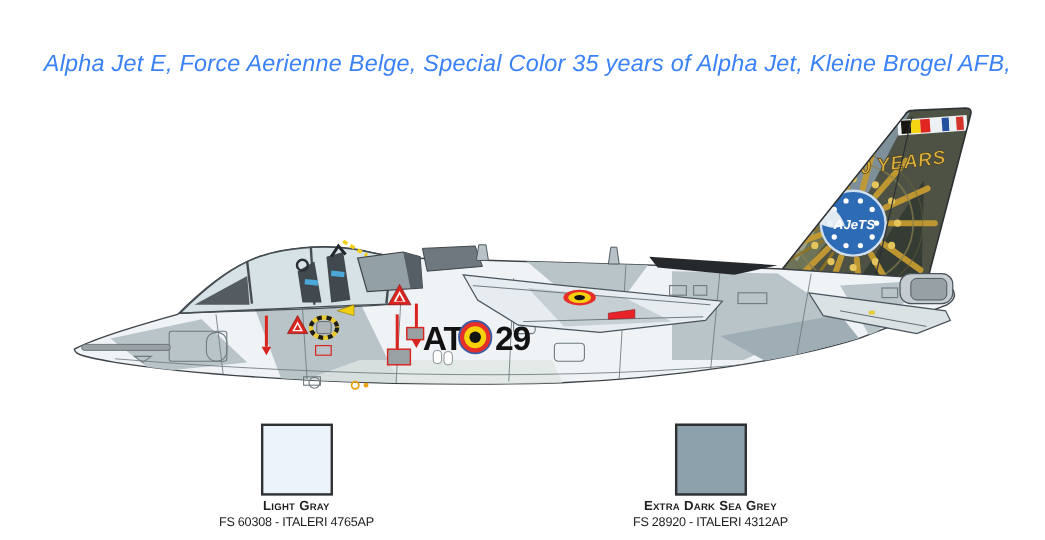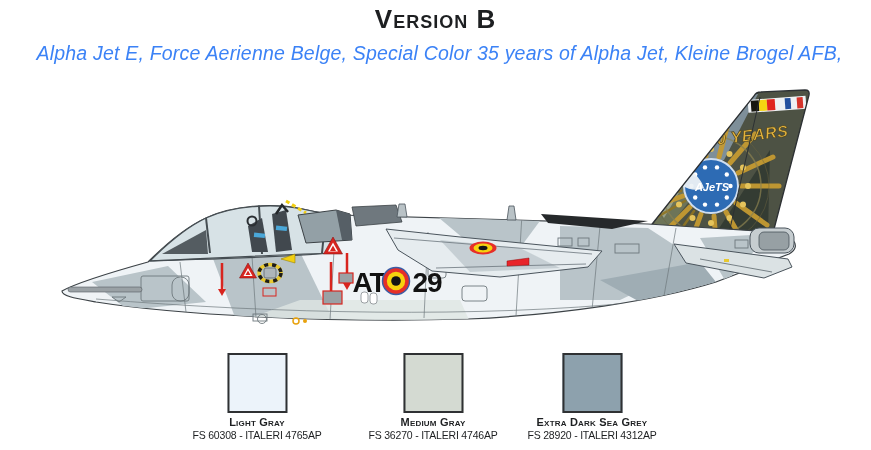--- a/index.html
+++ b/index.html
@@ -15,21 +15,20 @@
   .swatch .name{margin-top:3px;font-size:11px;font-weight:700;font-variant:small-caps;
                 color:#1d1f21;white-space:nowrap;letter-spacing:.2px;}
   .swatch .code{margin-top:1px;font-size:10.5px;color:#1d1f21;white-space:nowrap;letter-spacing:-.2px;}
   .svgtxt{font-family:"Liberation Sans",sans-serif;}
 </style>
 </head>
 <body>
 
 <div id="stage">
 
-  <div class="title">Version B</div>
   <div class="subtitle">Alpha Jet E, Force Aerienne Belge, Special Color 35 years of Alpha Jet, Kleine Brogel AFB,</div>
 
   <svg width="871" height="450" viewBox="0 0 871 450">
     <defs>
       <clipPath id="finClip">
         <path d="M645,233 L754,96 Q756,92 761,92 L805,90 Q810,90 809,95 L773,233 Z"></path>
       </clipPath>
       <clipPath id="fuseClip">
         <path d="M62,291 C78,282 112,272 148,262 C162,248 184,228 206,218 C232,205.5 272,202.5 303,209 C318,212.5 330,214.5 340,215 L648,224 L773,232 L793,240 C797,245 796,250 789,254 L716,282 C655,301 560,315 468,319 C330,323 178,315 96,302 C74,298 62,296 62,291 Z"></path>
       </clipPath>
@@ -256,29 +255,24 @@
       <text class="svgtxt" x="369" y="292" text-anchor="middle" font-size="28" font-weight="700" letter-spacing="-1" fill="#121212">AT</text>
       <g>
         <circle cx="396" cy="281" r="13.5" fill="#e62f28" stroke="#3c5ca5" stroke-width="1.5"></circle>
         <circle cx="396" cy="281" r="9.2" fill="#f6d20e"></circle>
         <circle cx="396" cy="281" r="4.8" fill="#141414"></circle>
       </g>
       <text class="svgtxt" x="427" y="292" text-anchor="middle" font-size="28" font-weight="700" letter-spacing="-1" fill="#121212">29</text>
     </g>
   </svg>
 
-  <div class="swatch" style="left:257px">
+  <div class="swatch" style="left:247px">
     <div class="box" style="background: rgb(236, 243, 250);"></div>
     <div class="name">Light Gray</div>
     <div class="code">FS 60308 - ITALERI 4765AP</div>
-  </div>
-  <div class="swatch" style="left:433px">
-    <div class="box" style="background: rgb(212, 218, 210);"></div>
-    <div class="name">Medium Gray</div>
-    <div class="code">FS 36270 - ITALERI 4746AP</div>
   </div>
   <div class="swatch" style="left:592px">
     <div class="box" style="background: rgb(141, 161, 173);"></div>
     <div class="name">Extra Dark Sea Grey</div>
     <div class="code">FS 28920 - ITALERI 4312AP</div>
   </div>
 
 </div>
 
 </body></html>

